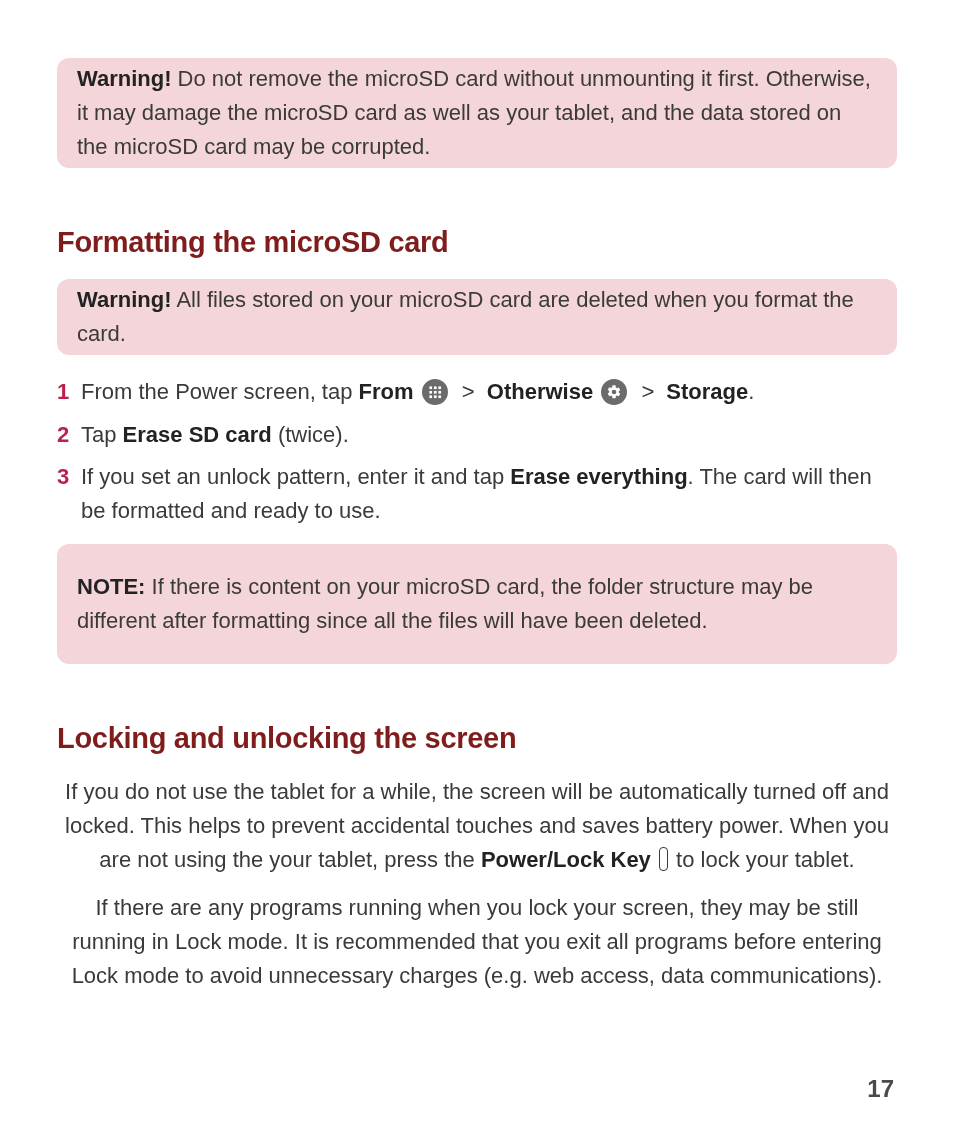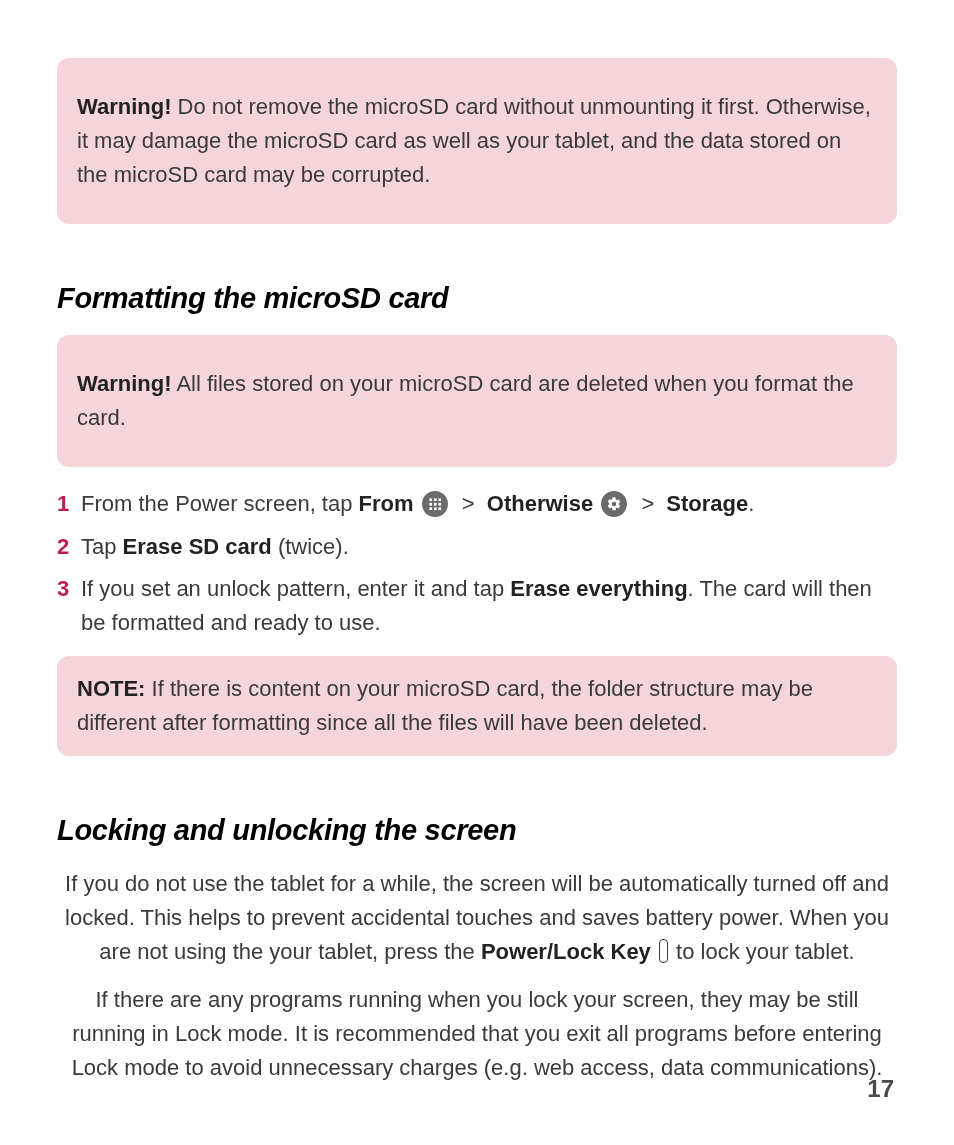--- a/index.html
+++ b/index.html
@@ -11,36 +11,35 @@
       font-size: 22px;
       line-height: 1.55;
       padding: 58px 57px 40px 57px;
       color: #3a3a3a;
       position: relative;
       font-weight: 300;
     }
     .warning-box {
       background: #f4d5d9;
       border-radius: 12px;
-      padding: 32px 20px;
+      padding: 4px 20px;
       margin-bottom: 20px;
       color: #3a3a3a;
     }
     .warning-box strong, .note-box strong, .body-text strong, .step-text strong {
       font-weight: 700;
       color: #222;
     }
     h2 {
-      color: #000000;
+      color: #7f1d1d;
       font-size: 29px;
       font-weight: 700;
       margin-top: 52px;
       margin-bottom: 14px;
       letter-spacing: -0.3px;
-      font-style: italic;
     }
     ol {
       list-style: none;
       margin-top: 16px;
       margin-bottom: 16px;
     }
     li {
       display: flex;
       margin-bottom: 8px;
       align-items: flex-start;
@@ -72,21 +71,21 @@
       height: 14px;
       background-image: radial-gradient(circle, #fff 1.3px, transparent 1.6px);
       background-size: 4.5px 4.5px;
       background-position: 0.5px 0.5px;
     }
     .icon-settings svg { width: 16px; height: 16px; }
     .sep { margin: 0 6px; }
     .note-box {
       background: #f4d5d9;
       border-radius: 12px;
-      padding: 16px 20px;
+      padding: 26px 20px;
       margin-top: 10px;
       margin-bottom: 20px;
       color: #3a3a3a;
     }
     .body-text {
       margin-top: 14px;
       margin-bottom: 12px;
       color: #3a3a3a;
       text-align: center;
     }

